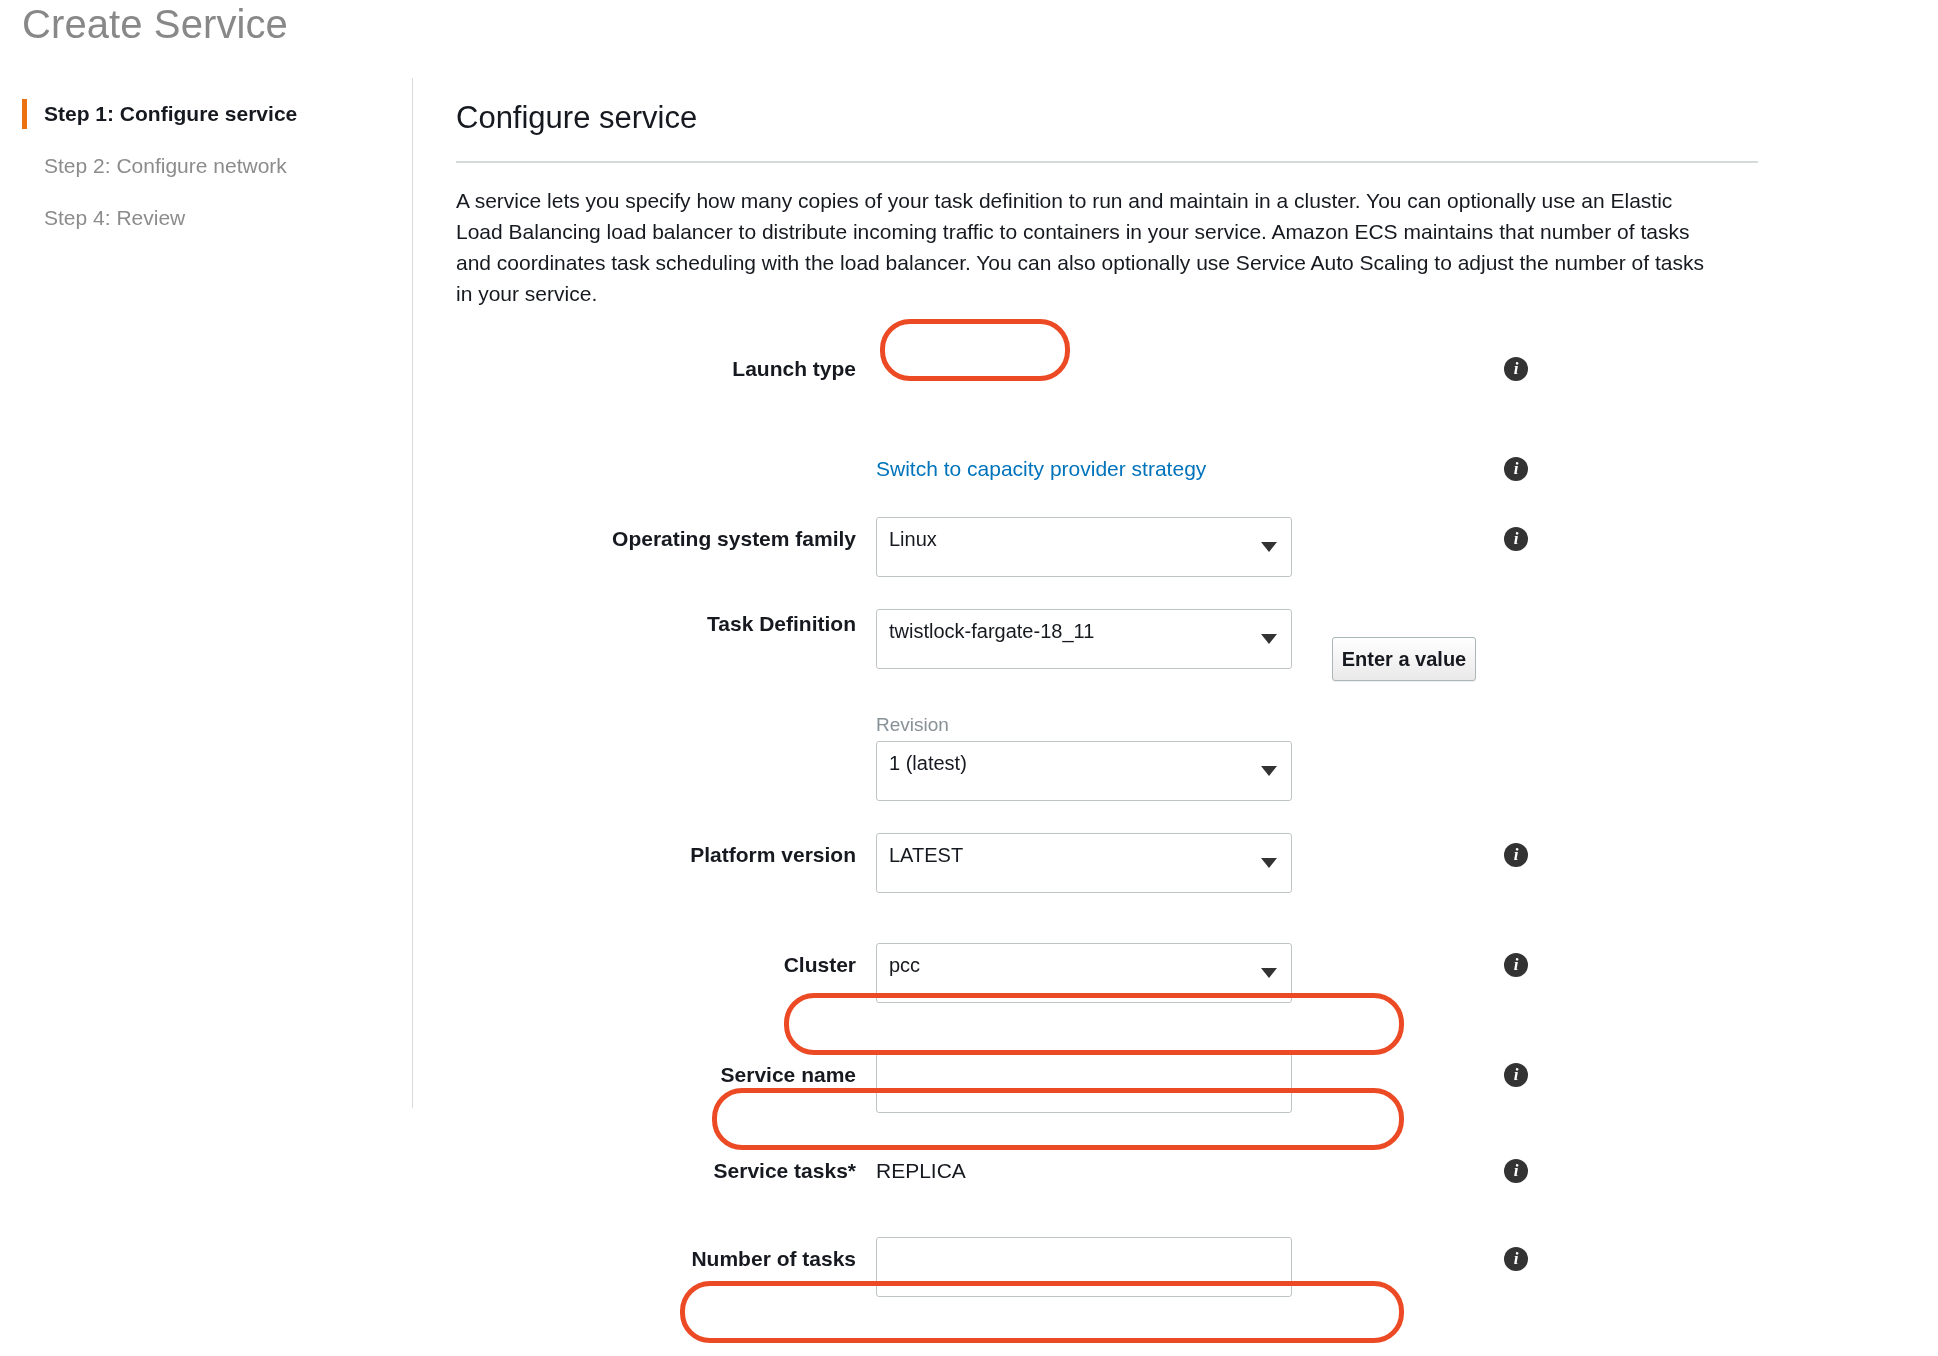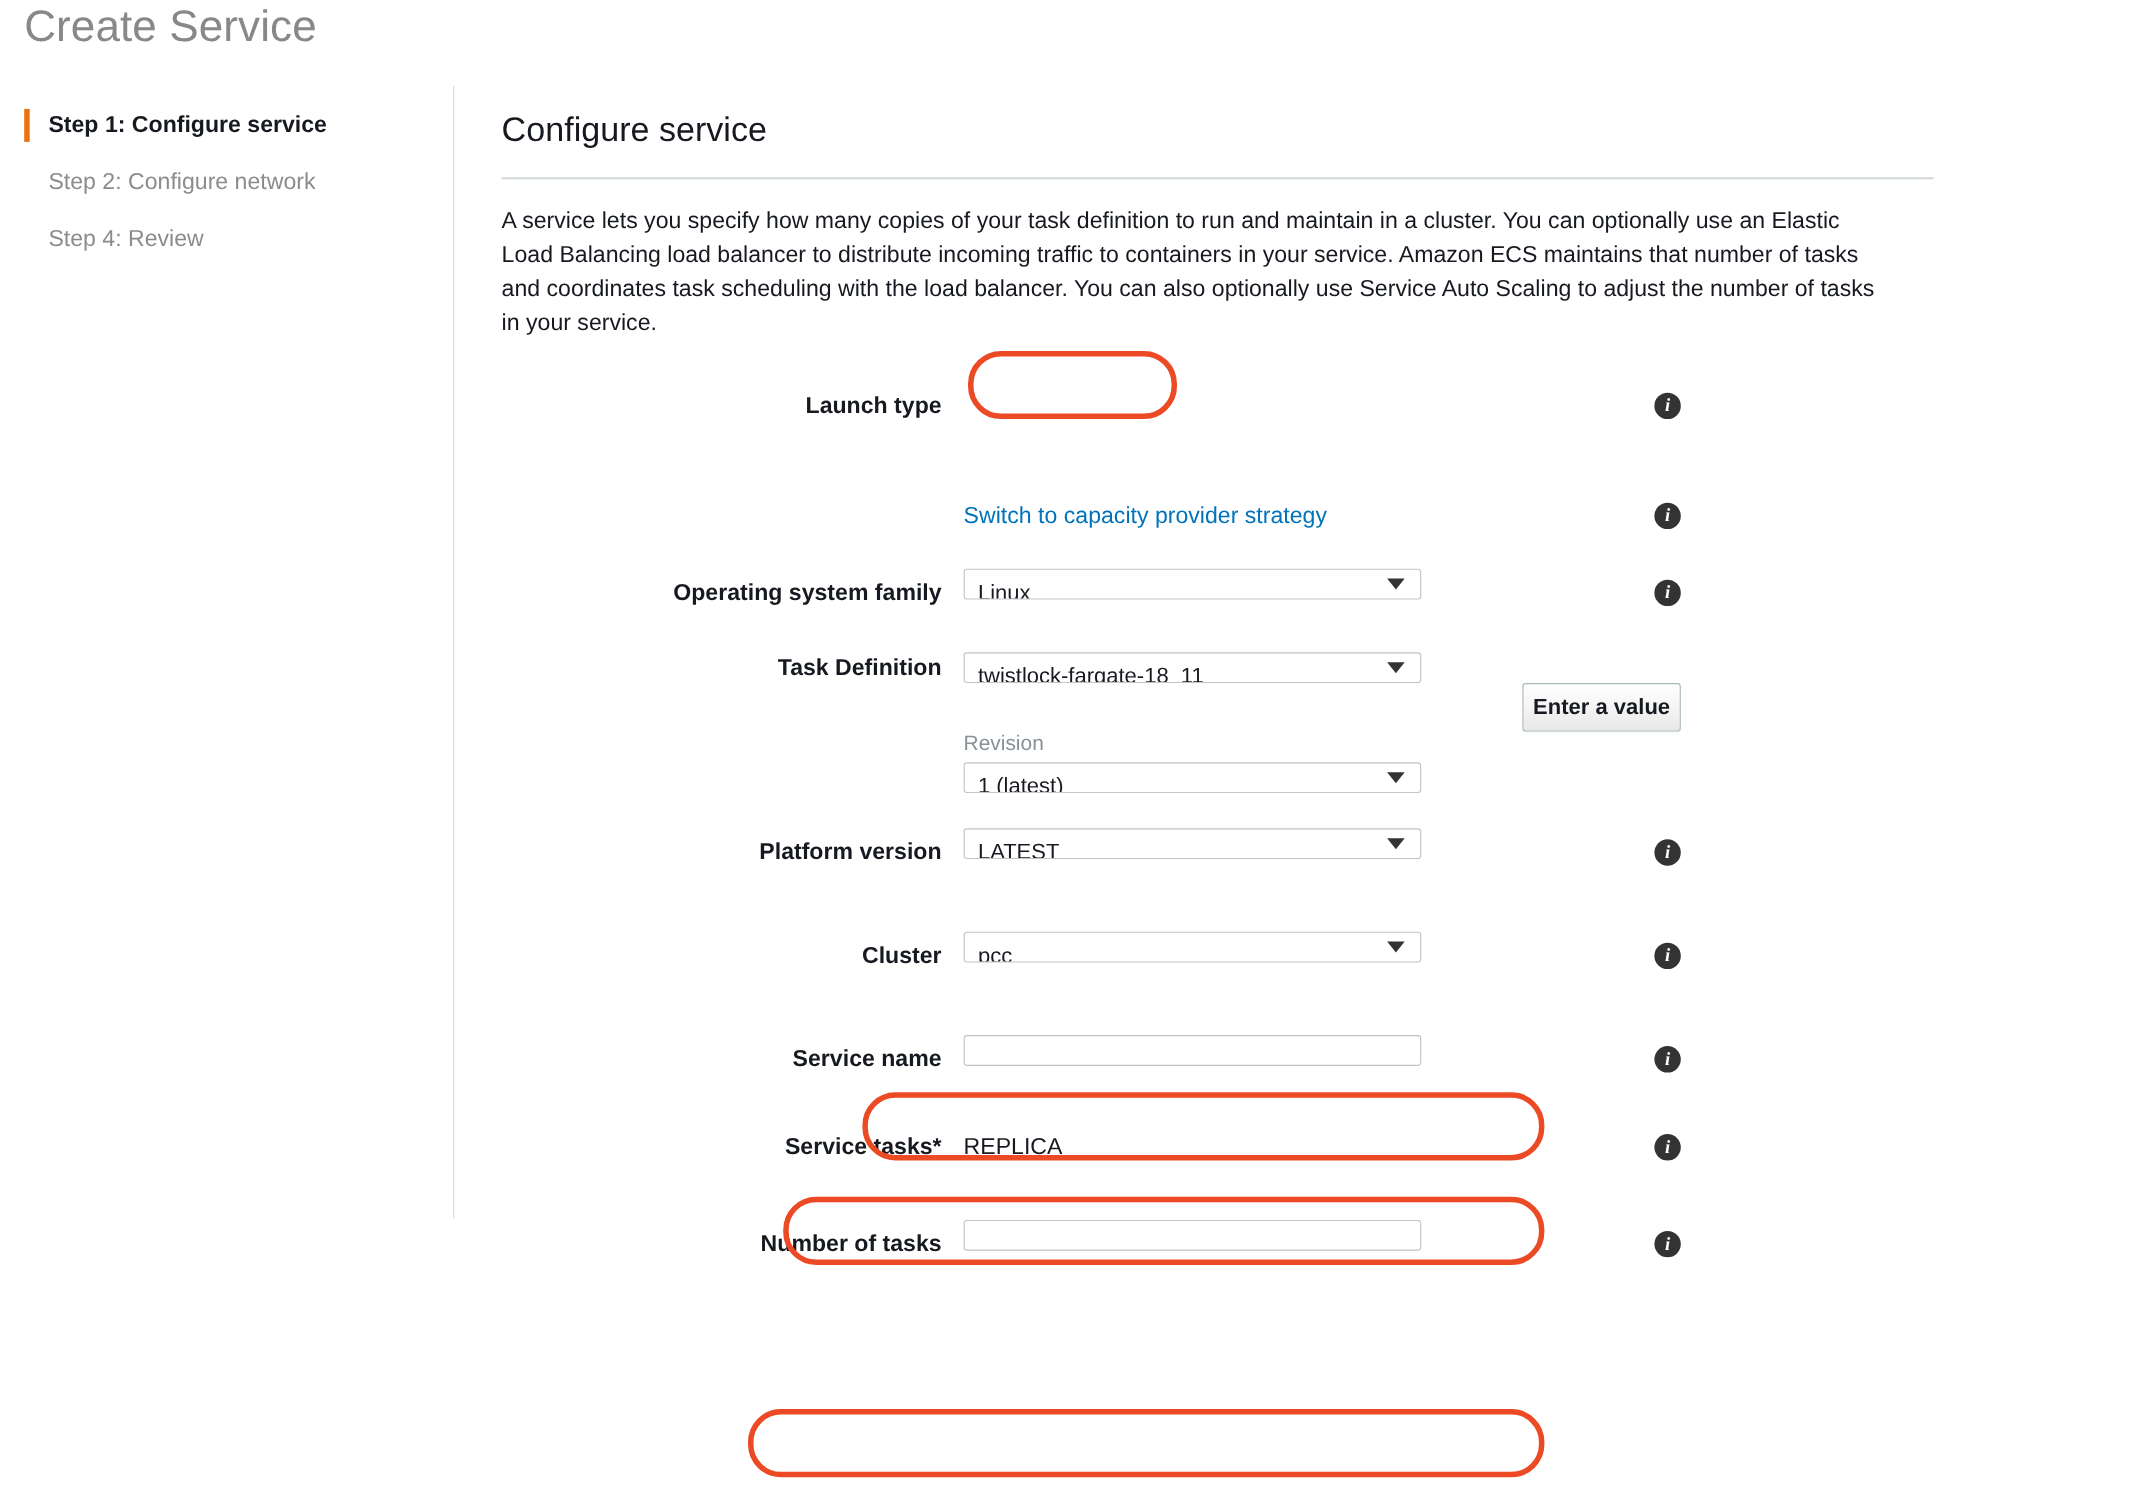--- a/index.html
+++ b/index.html
@@ -131,21 +131,21 @@
   .radio-label {
     margin-left: 26px;
     font-size: 21px;
     color: #16191f;
     white-space: nowrap;
   }
 
   
   .select, .text-input {
     width: 416px;
-    height: 28px;
+    height: 60px;
     border: 1px solid #bfc4c6;
     border-radius: 3px;
     background: #fff;
     font-size: 20px;
     color: #16191f;
     padding: 0 40px 0 12px;
     line-height: 42px;
     position: relative;
     white-space: nowrap;
     overflow: hidden;
@@ -282,21 +282,21 @@
           <div class="select">
             <span>twistlock-fargate-18_11</span>
             <span class="caret"></span>
           </div>
           <div class="sublabel" style="margin-top:42px;">Revision</div>
           <div class="select">
             <span>1 (latest)</span>
             <span class="caret"></span>
           </div>
         </div>
-        <div class="btn" style="position:absolute; left:928px; top:28px;">Enter a value</div>
+        <div class="btn" style="position:absolute; left:876px; top:28px;">Enter a value</div>
       </div>
 
       <div class="row" style="margin-top:32px;">
         <div class="lbl">Platform version</div>
         <div class="ctl">
           <div class="select">
             <span>LATEST</span>
             <span class="caret"></span>
           </div>
         </div>

